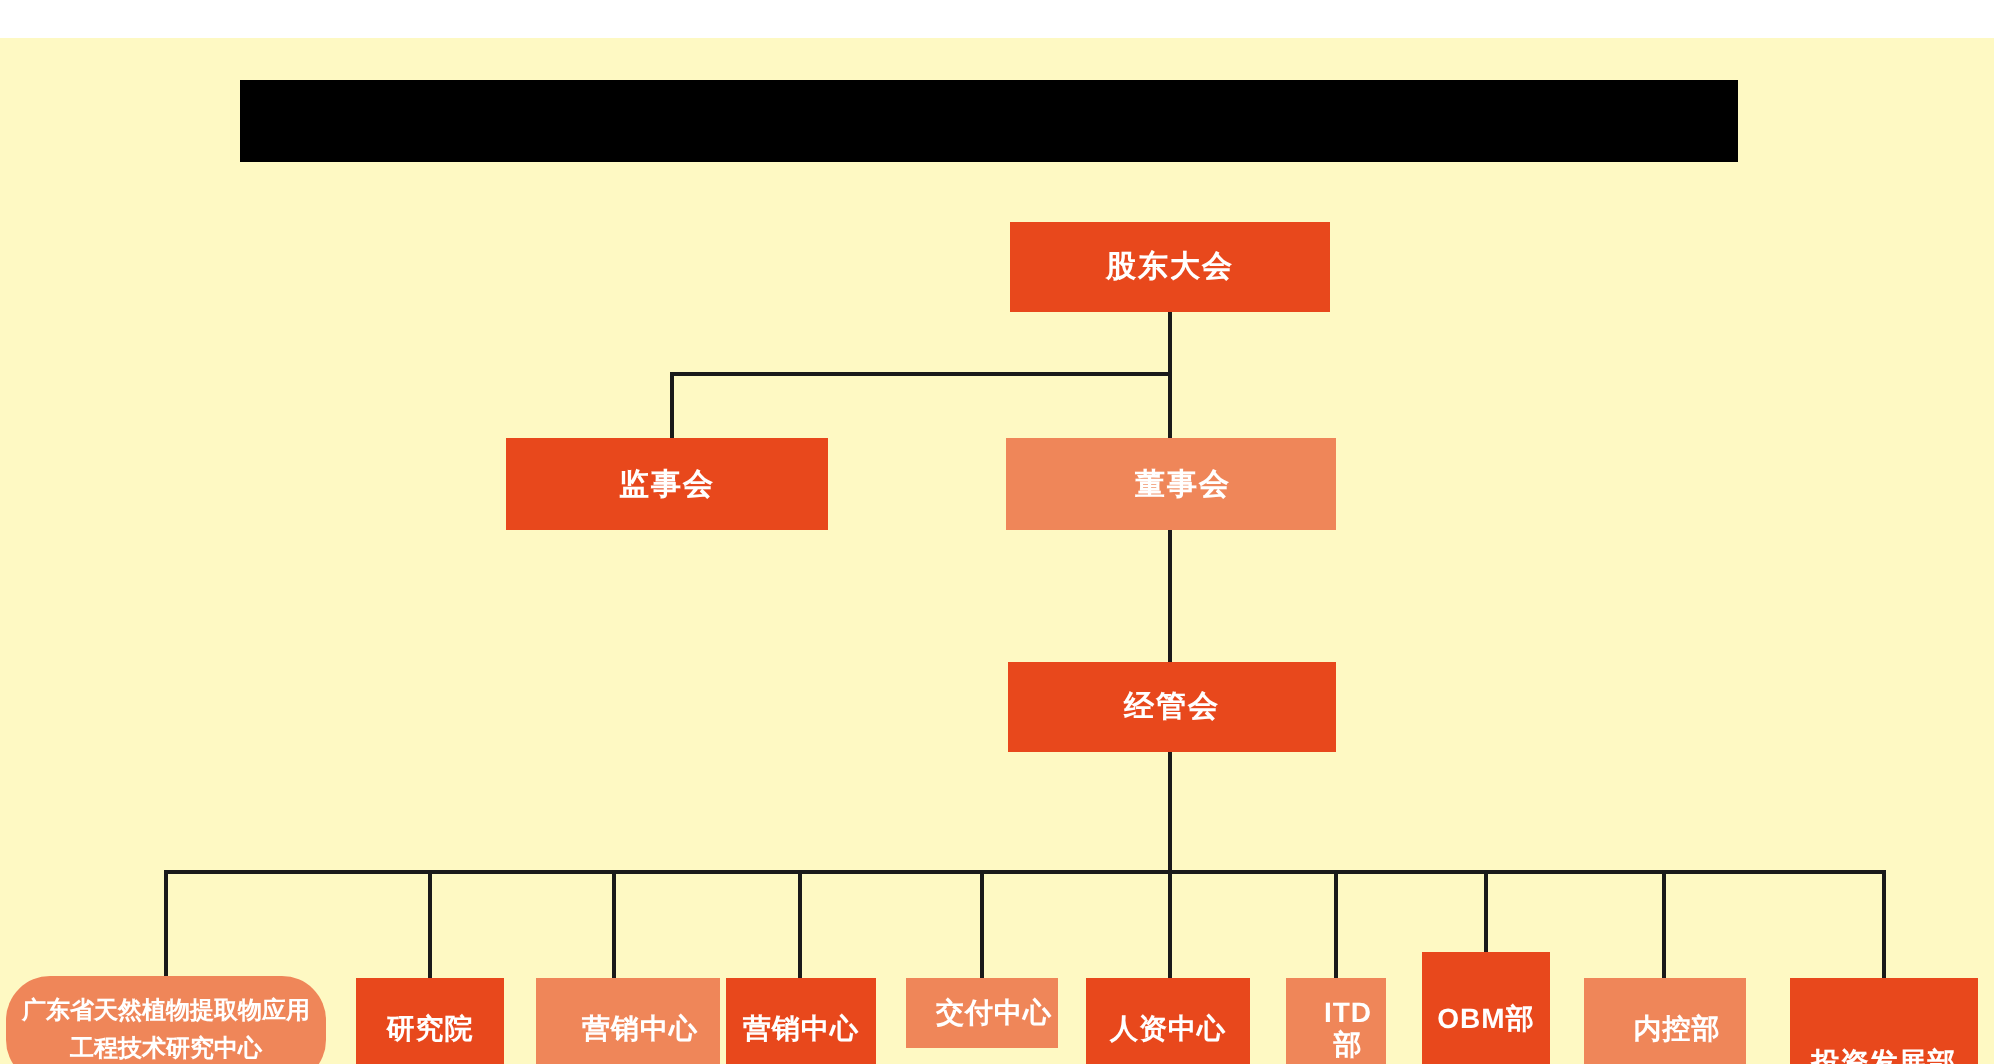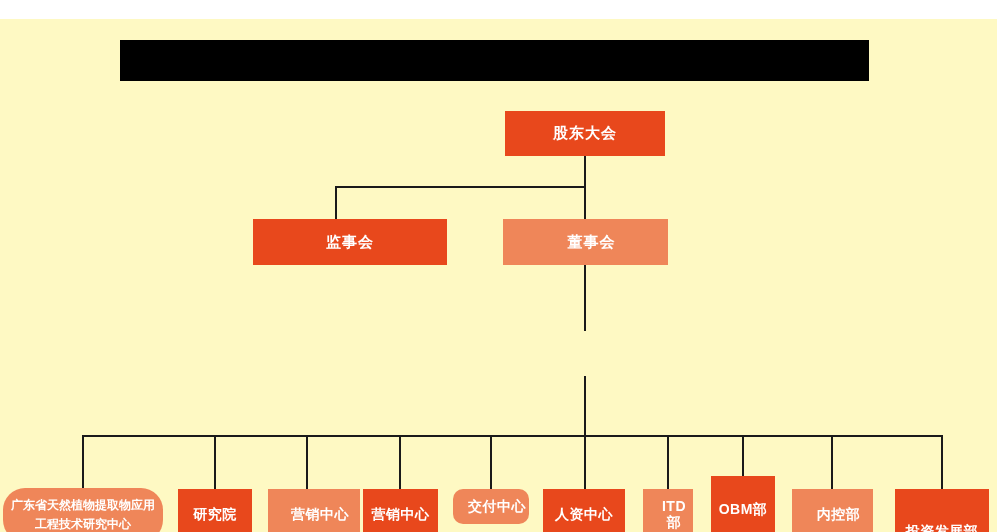--- a/index.html
+++ b/index.html
@@ -69,41 +69,44 @@
   <div class="line v" style="left:490px; top:416px; height:54px;"></div>
   <div class="line v" style="left:667px; top:416px; height:54px;"></div>
   <div class="line v" style="left:742px; top:416px; height:54px;"></div>
   <div class="line v" style="left:831px; top:416px; height:54px;"></div>
   <div class="line v" style="left:941px; top:416px; height:54px;"></div>
 
   <div class="node dark" style="left:505px; top:92px; width:160px; height:45px;">
     <span>股东大会</span>
   </div>
 
-  <div class="node dark" style="left:253px; top:200px; width:194px; height:46px;">
+  <div class="node dark" style="left:253px; top:200px; width:161px; height:46px;">
     <span>监事会</span>
   </div>
   <div class="node light" style="left:503px; top:200px; width:165px; height:46px;">
     <span>董事会</span>
   </div>
 
+  <div class="node dark" style="left:504px; top:312px; width:164px; height:45px;">
+    <span>经管会</span>
+  </div>
 
   <div class="node light dept dept-wide" style="left:3px; top:469px; width:160px; height:54px;">
     <span>广东省天然植物提取物应用工程技术研究中心</span>
   </div>
   <div class="node dark dept" style="left:178px; top:470px; width:74px; height:52px;">
     <span>研究院</span>
   </div>
   <div class="node light dept" style="left:268px; top:470px; width:92px; height:52px;">
     <span>营销中心</span>
   </div>
   <div class="node dark dept" style="left:363px; top:470px; width:75px; height:52px;">
     <span>营销中心</span>
   </div>
-  <div class="node light dept" style="left:453px; top:470px; width:76px; height:35px;border-radius:10px;">
+  <div class="node light dept" style="left:453px; top:470px; width:76px; height:35px;">
     <span>交付中心</span>
   </div>
   <div class="node dark dept" style="left:543px; top:470px; width:82px; height:52px;">
     <span>人资中心</span>
   </div>
   <div class="node light dept" style="left:643px; top:470px; width:50px; height:52px;">
     <span>ITD部</span>
   </div>
   <div class="node dark dept" style="left:711px; top:457px; width:64px; height:68px;">
     <span>OBM部</span>

